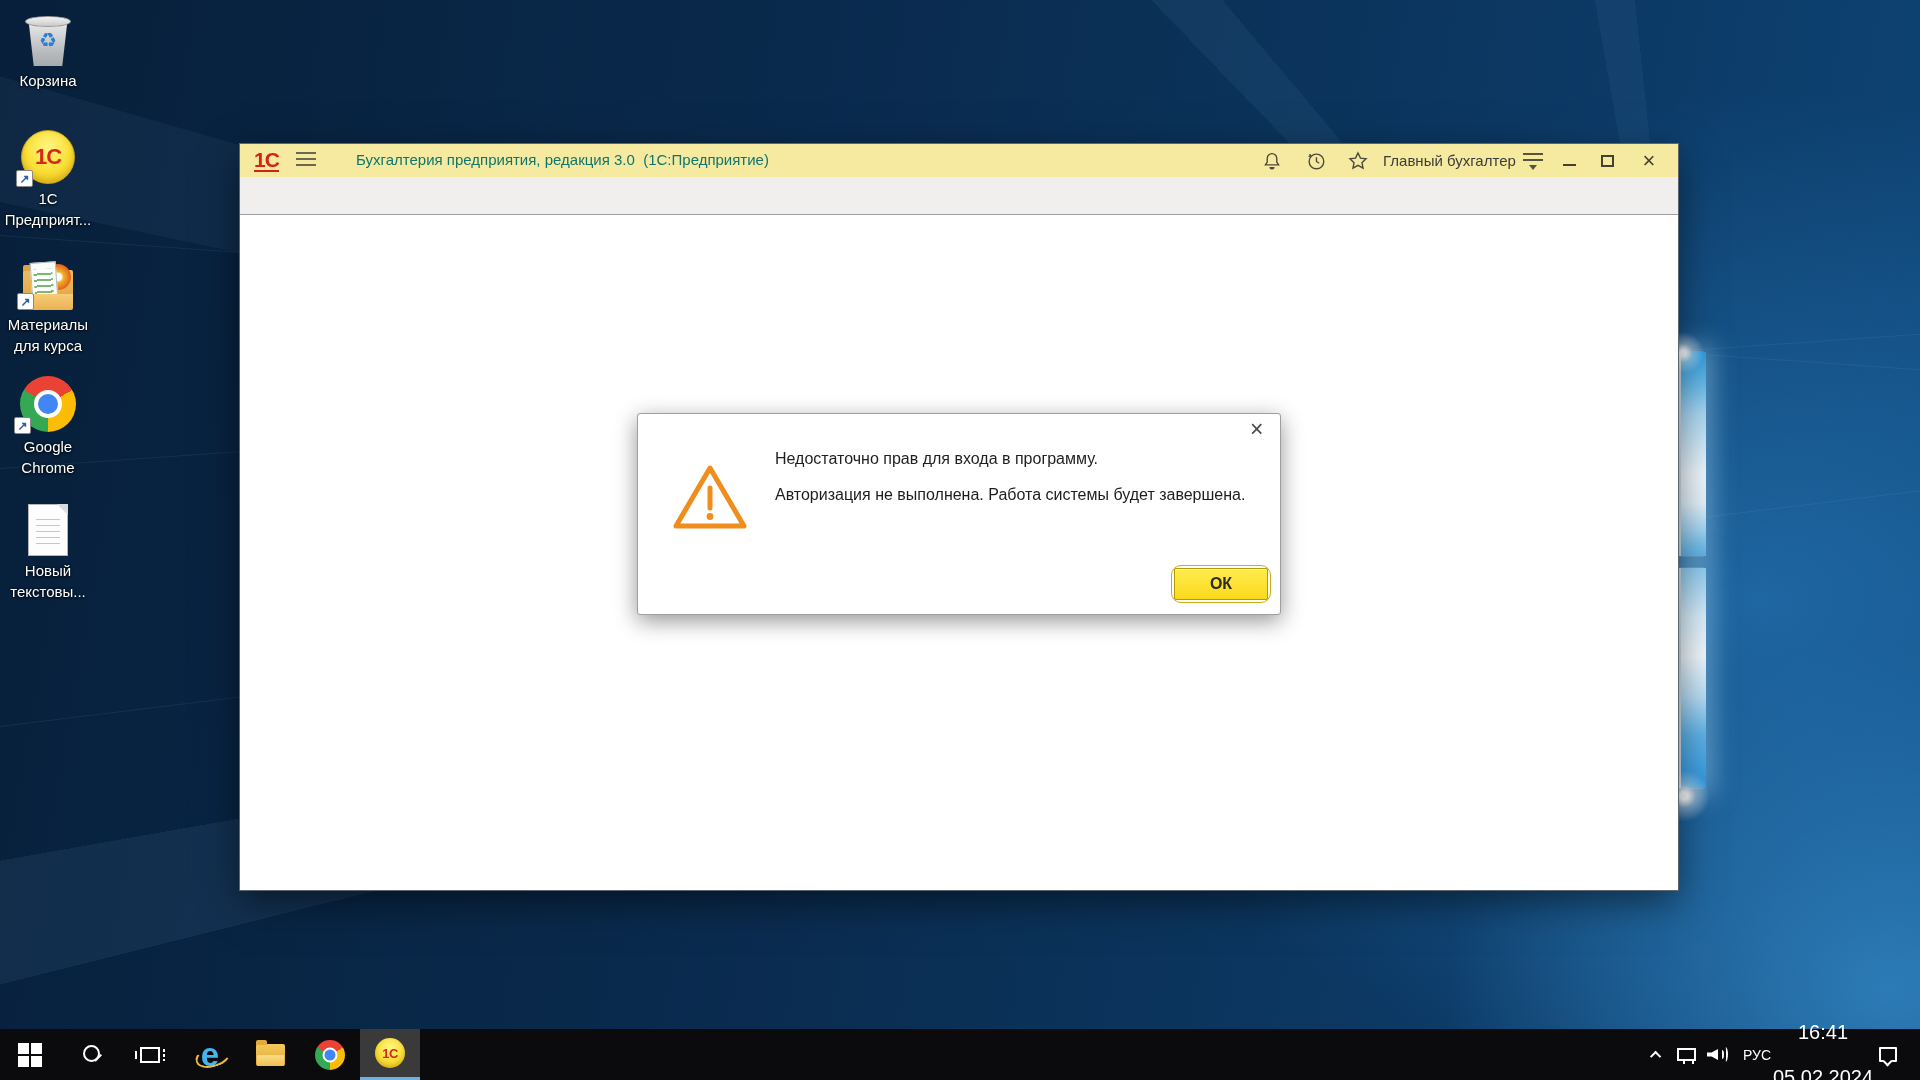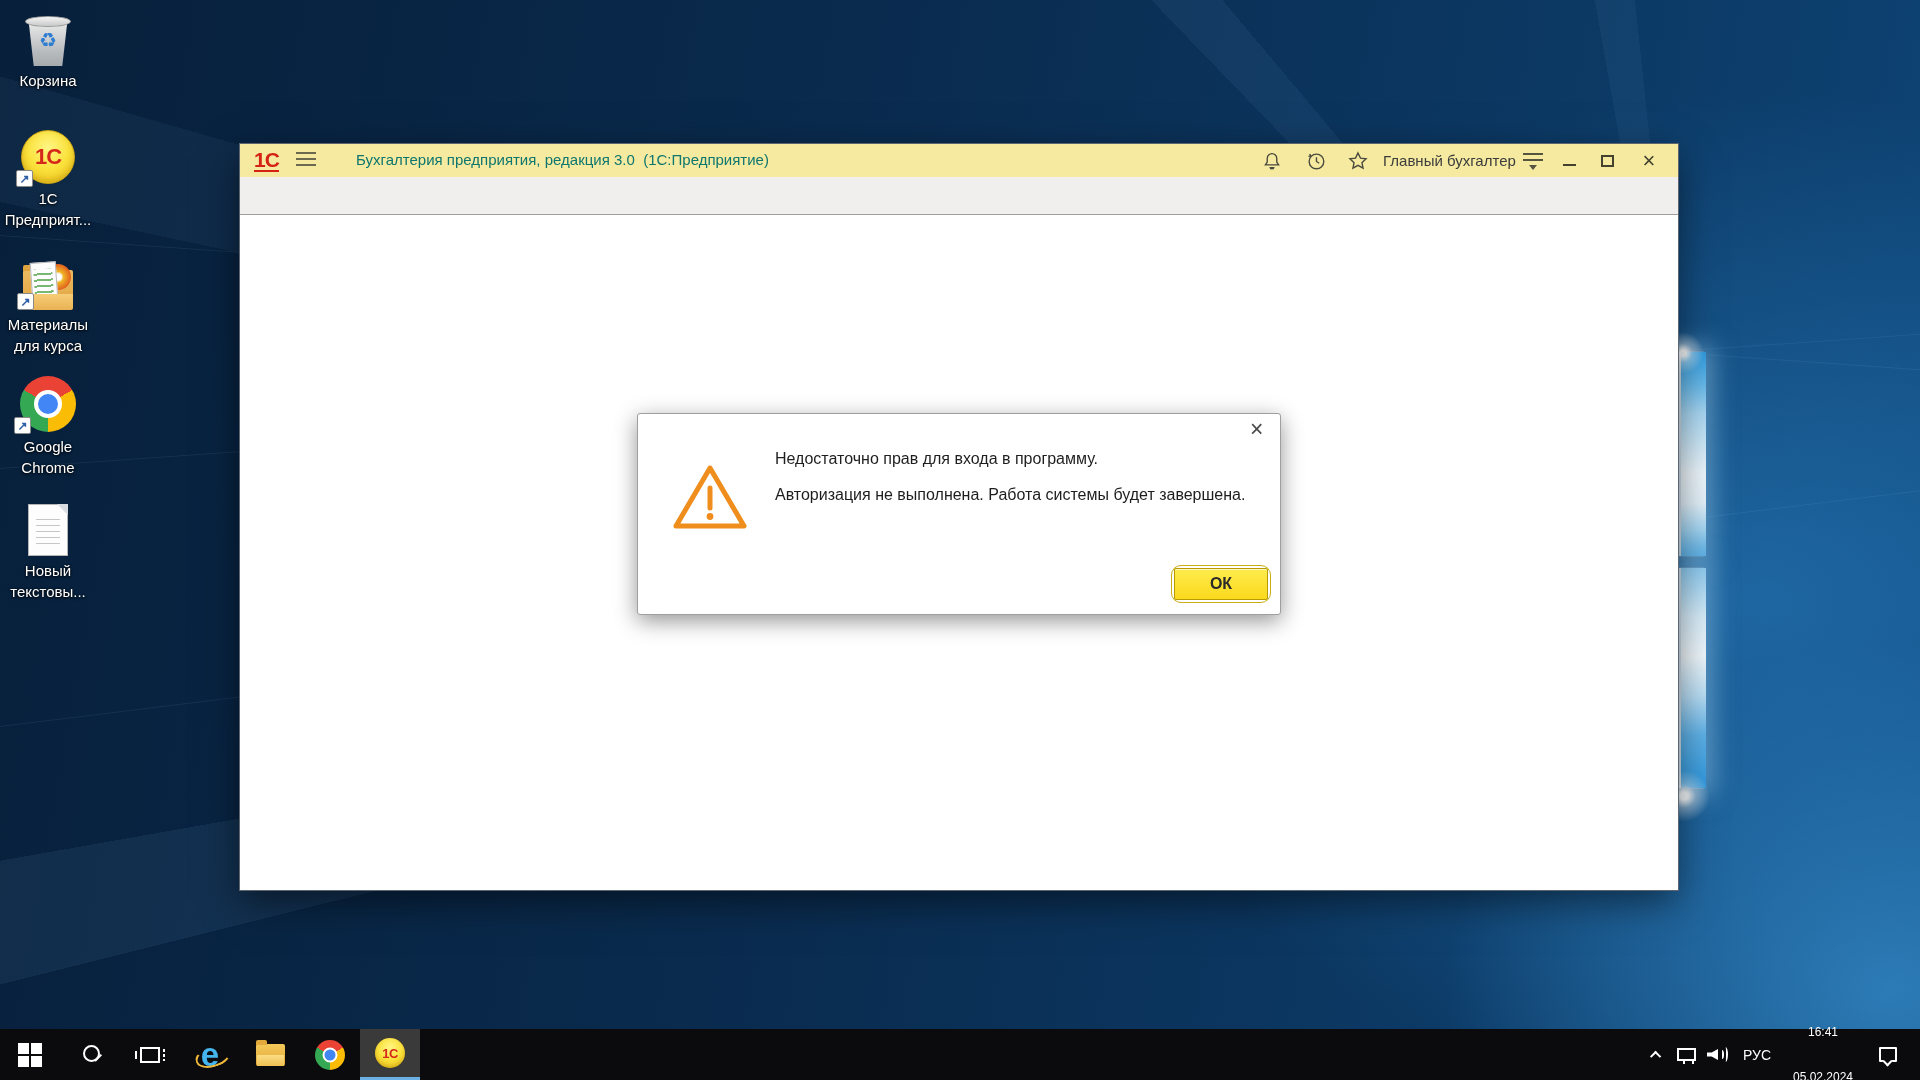--- a/index.html
+++ b/index.html
@@ -145,21 +145,21 @@
   .chev { width:26px; } .chev i { width:8px; height:8px; border-top:2px solid #fff; border-left:2px solid #fff; transform:rotate(45deg) translateY(2px); }
   .netw { width:32px; position:relative; }
   .netw .mon { position:relative; width:19px; height:13px; border:2px solid #fff; }
   .netw .mon::after { content:""; position:absolute; left:4px; bottom:-5px; width:7px; height:3px; border-left:2px solid #fff; border-right:2px solid #fff; }
   .spk { width:32px; position:relative; height:51px; }
   .spk .body { position:absolute; left:5px; top:20px; width:11px; height:11px; background:#fff;
     clip-path:polygon(0 32%, 42% 32%, 100% 0, 100% 100%, 42% 68%, 0 68%); }
   .spk .w1 { position:absolute; left:18px; top:21px; width:4px; height:9px; border-right:2px solid #fff; border-radius:0 50% 50% 0 / 0 50% 50% 0; }
   .spk .w2 { position:absolute; left:21px; top:18px; width:5px; height:15px; border-right:2px solid #fff; border-radius:0 50% 50% 0 / 0 50% 50% 0; }
   .lang { width:46px; font-size:14px; }
-  .clock { width:86px; flex-direction:column; justify-content:center; line-height:17px; font-size:12px; text-align:center;gap:28px; }
+  .clock { width:86px; flex-direction:column; justify-content:center; line-height:17px; font-size:20px; text-align:center;gap:28px; }
   .ac { width:44px; }
   .ac .bubble { position:relative; width:18px; height:15px; border:2px solid #fff; border-radius:1px; }
   .ac .bubble::after { content:""; position:absolute; left:3px; bottom:-5px; width:5px; height:5px; background:#0b0b0d;
     border-bottom:2px solid #fff; border-right:2px solid #fff; transform:rotate(45deg); }
 </style>
 </head>
 <body>
 
 <div id="stage">
 

